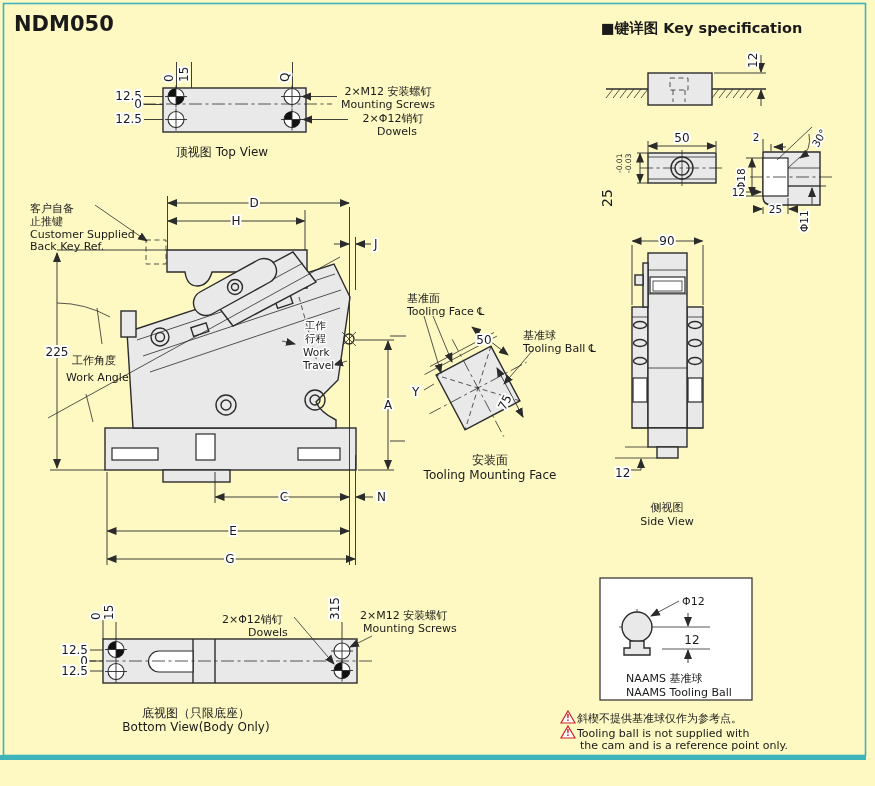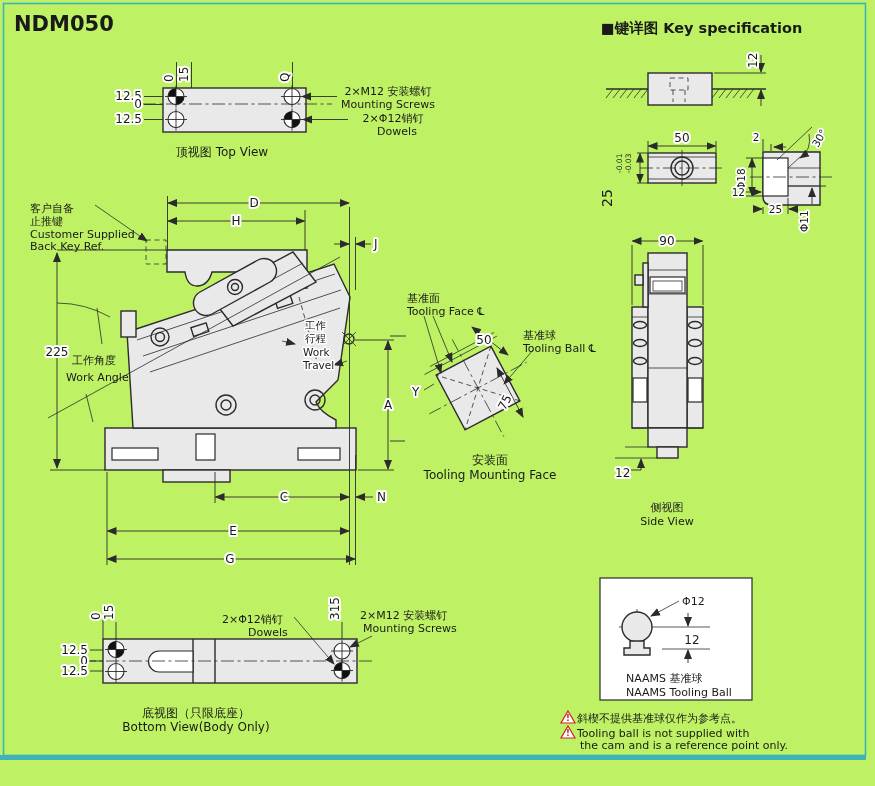--- a/index.html
+++ b/index.html
@@ -1,16 +1,16 @@
 <!DOCTYPE html>
 <html><head>
 <meta charset="utf-8">
 <style>
   html,body{margin:0;padding:0;background:#fff;}
-  .sheet{position:relative;width:875px;height:786px;background:#bef264;overflow:hidden;}
+  .sheet{position:relative;width:875px;height:786px;background:#fef9c3;overflow:hidden;}
   svg{position:absolute;left:0;top:0;}
   text{font-family:"DejaVu Sans","Liberation Sans",sans-serif;fill:#1a1a1a;}
   .title{font-size:21px;font-weight:bold;}
   .hdr{font-size:14.5px;font-weight:bold;}
   .dim{font-size:12px;paint-order:stroke;stroke:#fff;stroke-width:4px;stroke-linejoin:round;}
   .dimS{font-size:10.5px;paint-order:stroke;stroke:#fff;stroke-width:3.5px;stroke-linejoin:round;}
   .lbl{font-size:11px;}
   .lblS{font-size:10.5px;paint-order:stroke;stroke:#fff;stroke-width:3px;stroke-linejoin:round;}
   .cap{font-size:12px;}
   .tol{font-size:7.5px;}

